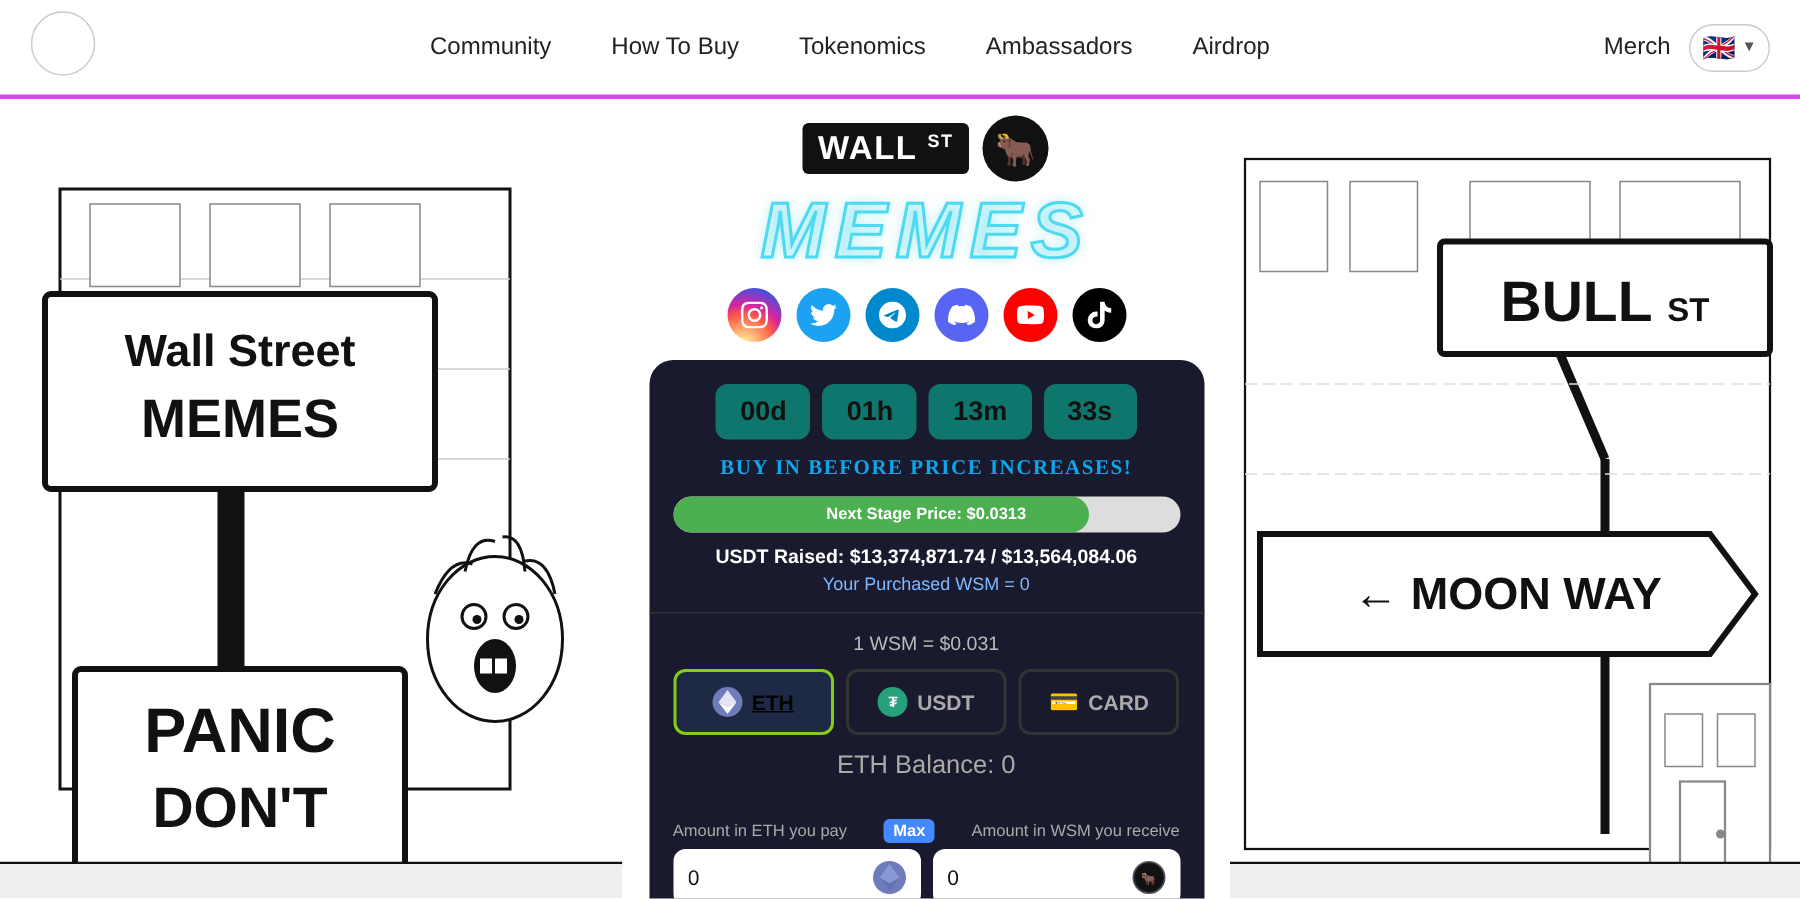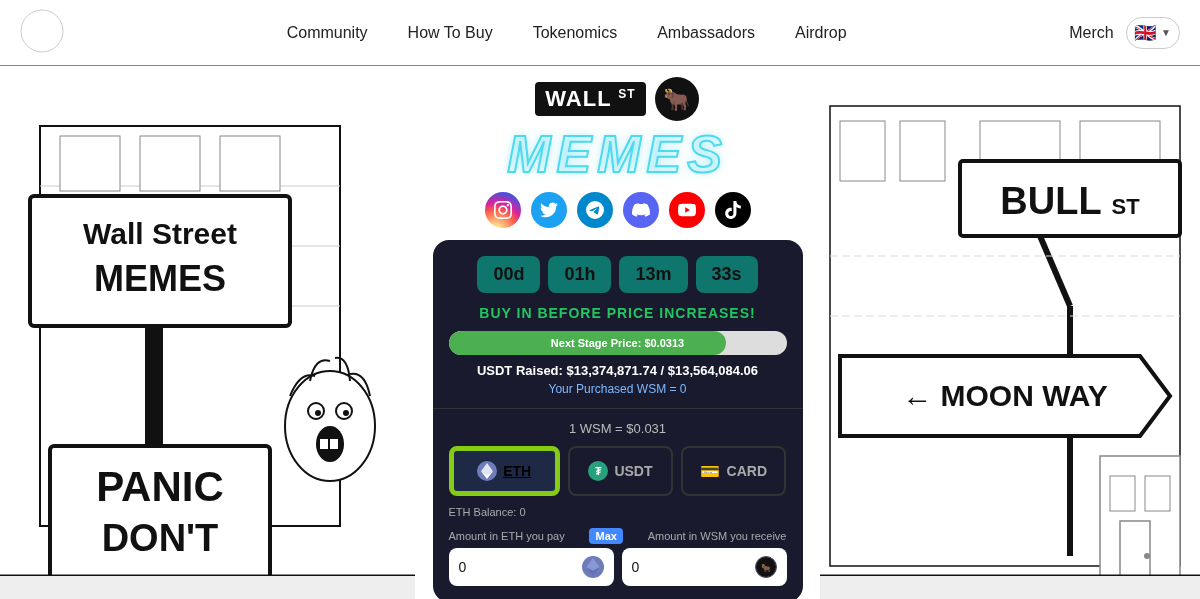--- a/index.html
+++ b/index.html
@@ -16,21 +16,21 @@
     nav {
       position: absolute;
       top: 0; left: 0; right: 0;
       height: 66px;
       background: #fff;
       display: flex;
       align-items: center;
       justify-content: space-between;
       padding: 0 20px;
       z-index: 10;
-      border-bottom: 1px solid #d946ef;
+      border-bottom: 3px solid #d946ef;
     }
     .nav-logo {
       width: 44px;
       height: 44px;
     }
     .nav-links {
       display: flex;
       gap: 40px;
       align-items: center;
       flex: 1;
@@ -215,21 +215,22 @@
       text-align: center;
     }
 
     
     .buy-in-banner {
       text-align: center;
       font-size: 14px;
       font-weight: 700;
       letter-spacing: 1px;
       margin-bottom: 10px;
-      color: #22c55e;
+      color: #0ea5e9;
+      font-family: Liberation Serif, serif;
     }
 
     
     .progress-container {
       background: #ddd;
       border-radius: 20px;
       height: 24px;
       position: relative;
       margin-bottom: 8px;
       overflow: hidden;
@@ -294,21 +295,21 @@
       justify-content: center;
       gap: 6px;
       padding: 10px 0;
       border-radius: 8px;
       font-size: 14px;
       font-weight: 600;
       cursor: pointer;
       border: 2px solid transparent;
     }
     .pay-btn.active {
-      border: 5px solid #84cc16;
+      border: 2px solid #84cc16;
       background: #1e2a45;
       text-decoration: underline;
     }
     .pay-btn.inactive {
       border: 2px solid #333;
       background: transparent;
       color: #aaa;
     }
     .eth-icon {
       width: 20px;
@@ -333,24 +334,24 @@
       color: #fff;
       font-weight: 700;
     }
     .card-icon {
       font-size: 16px;
       color: #aaa;
     }
 
     
     .balance-info {
-      text-align: left;
-      font-size: 11px;
+      text-align: center;
+      font-size: 17px;
       color: #aaa;
-      margin-bottom: 10px;
+      margin-bottom: 26px;
     }
 
     
     .amount-labels {
       display: flex;
       justify-content: space-between;
       font-size: 11px;
       color: #aaa;
       margin-bottom: 4px;
       align-items: center;

